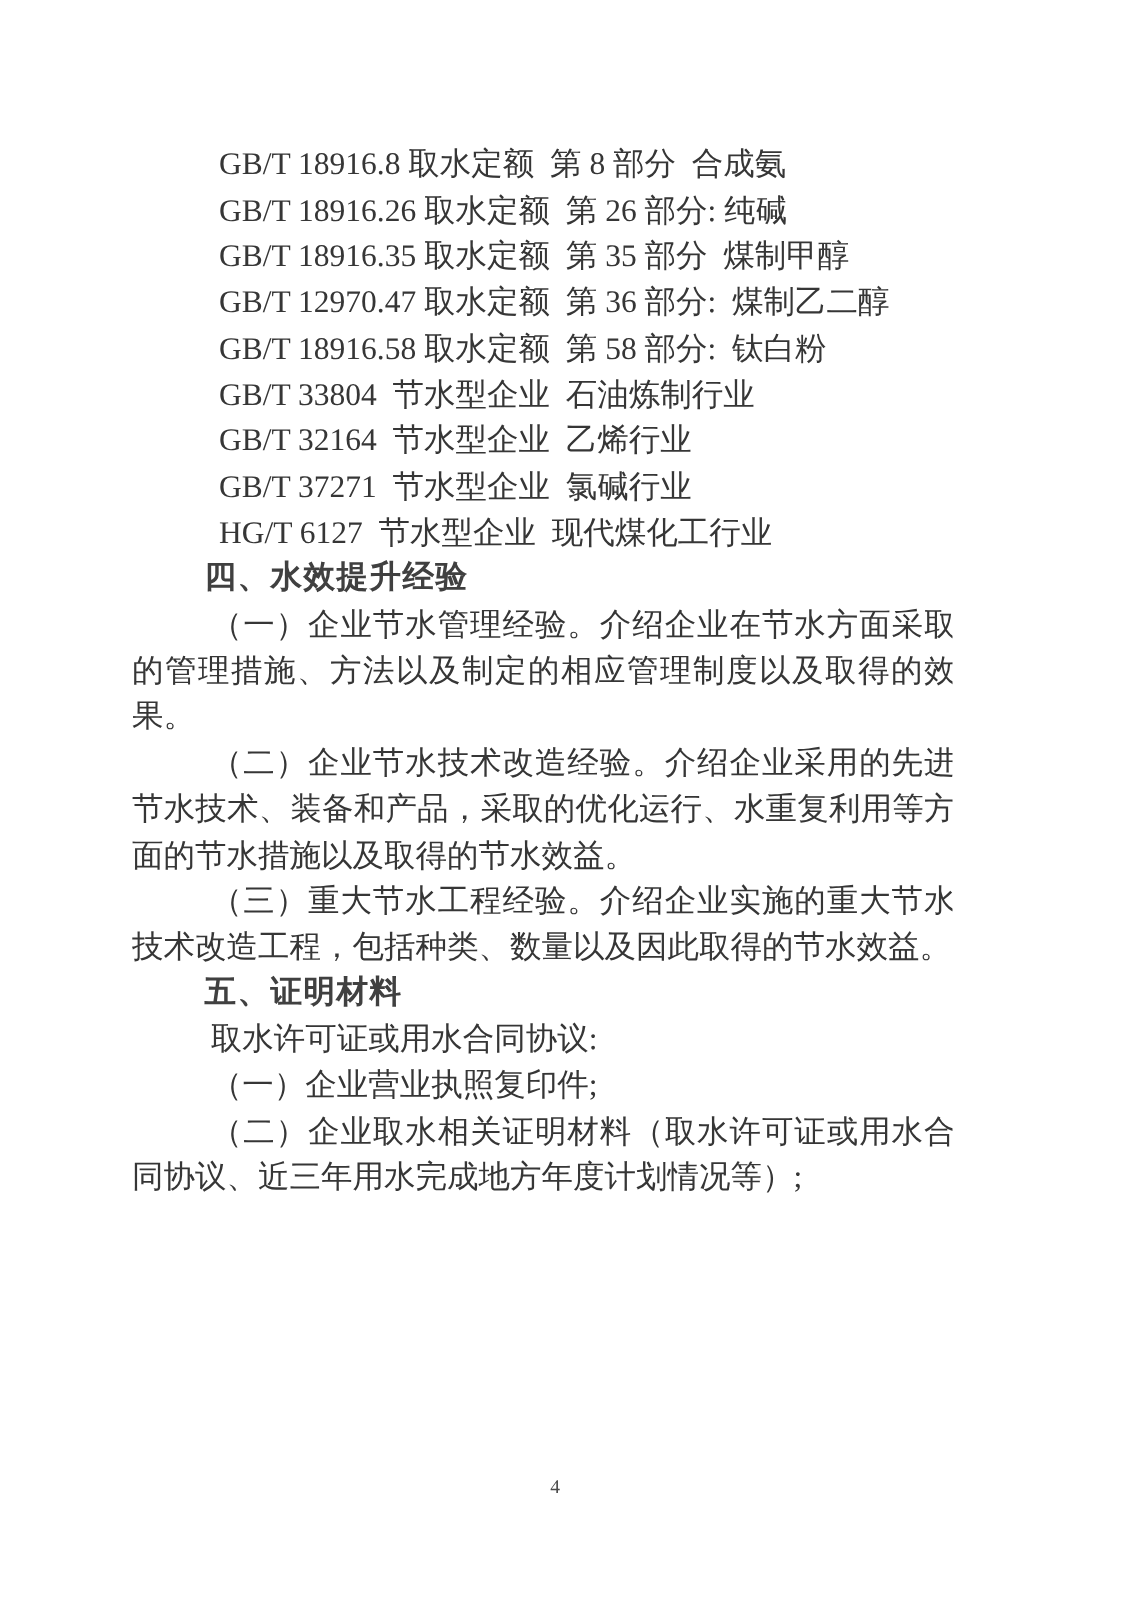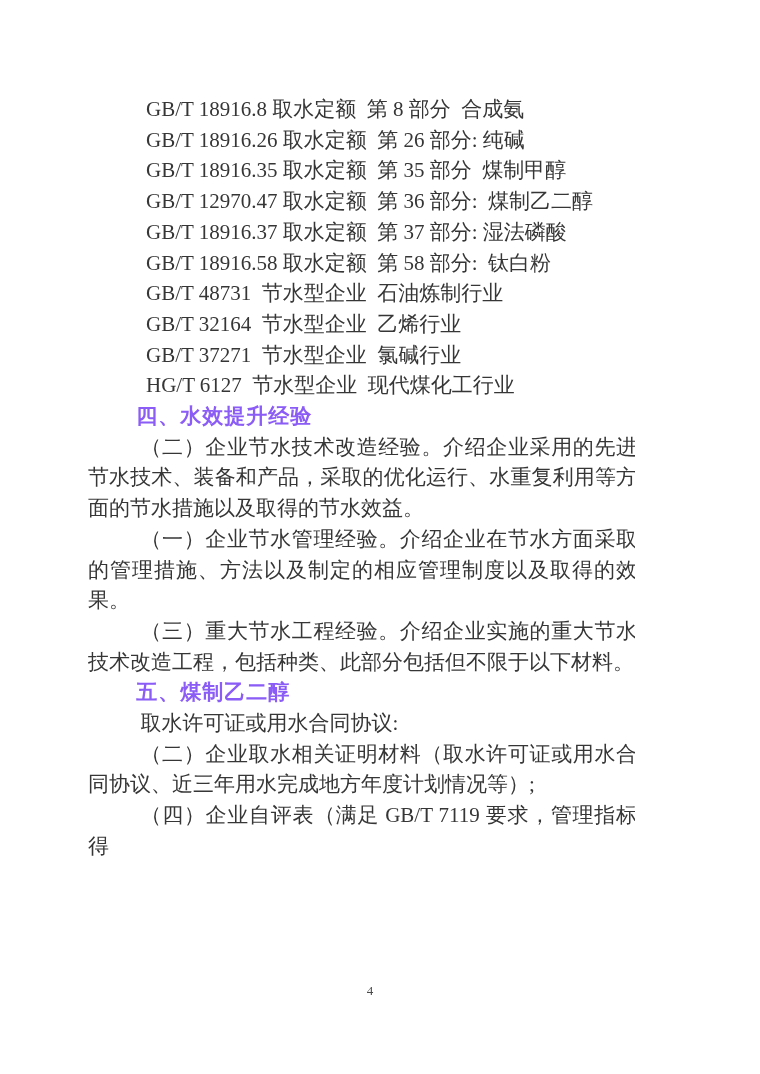--- a/index.html
+++ b/index.html
@@ -26,21 +26,21 @@
     text-align: justify;
   }
   .std-line {
     margin: 0 0 0 58px;
     white-space: pre;
     text-align: left;
   }
   .section-heading {
     font-family: "Liberation Sans", "DejaVu Sans", sans-serif;
     font-weight: 700;
-    color: #8b5cf6;
+    color: #404040;
     text-indent: 2.3em;
     letter-spacing: 1px;
   }
   p.para {
     margin: 0;
     text-indent: 2.5em;
     white-space: pre-wrap;
   }
   .page-number {
     position: absolute;
@@ -56,38 +56,37 @@
 <body>
 
 <div class="page">
   <div class="content">
 
     <div>
       <div class="std-line">GB/T 18916.8 取水定额  第 8 部分  合成氨</div>
       <div class="std-line">GB/T 18916.26 取水定额  第 26 部分: 纯碱</div>
       <div class="std-line">GB/T 18916.35 取水定额  第 35 部分  煤制甲醇</div>
       <div class="std-line">GB/T 12970.47 取水定额  第 36 部分:  煤制乙二醇</div>
-      <div class="std-line">GB/T 18916.37 取水定额  第 37 部分: 湿法磷酸</div>
       <div class="std-line">GB/T 18916.58 取水定额  第 58 部分:  钛白粉</div>
-      <div class="std-line">GB/T 48731  节水型企业  石油炼制行业</div>
+      <div class="std-line">GB/T 33804  节水型企业  石油炼制行业</div>
       <div class="std-line">GB/T 32164  节水型企业  乙烯行业</div>
       <div class="std-line">GB/T 37271  节水型企业  氯碱行业</div>
       <div class="std-line">HG/T 6127  节水型企业  现代煤化工行业</div>
     </div>
 
     <div>
       <div class="section-heading">四、水效提升经验</div>
+      <p class="para">（一）企业节水管理经验。介绍企业在节水方面采取的管理措施、方法以及制定的相应管理制度以及取得的效果。</p>
       <p class="para">（二）企业节水技术改造经验。介绍企业采用的先进节水技术、装备和产品，采取的优化运行、水重复利用等方面的节水措施以及取得的节水效益。</p>
-      <p class="para">（一）企业节水管理经验。介绍企业在节水方面采取的管理措施、方法以及制定的相应管理制度以及取得的效果。</p>
-      <p class="para">（三）重大节水工程经验。介绍企业实施的重大节水技术改造工程，包括种类、此部分包括但不限于以下材料。</p>
+      <p class="para">（三）重大节水工程经验。介绍企业实施的重大节水技术改造工程，包括种类、数量以及因此取得的节水效益。</p>
     </div>
 
     <div>
-      <div class="section-heading">五、煤制乙二醇</div>
+      <div class="section-heading">五、证明材料</div>
       <p class="para">取水许可证或用水合同协议:</p>
+      <p class="para">（一）企业营业执照复印件;</p>
       <p class="para">（二）企业取水相关证明材料（取水许可证或用水合同协议、近三年用水完成地方年度计划情况等）;</p>
-      <p class="para">（四）企业自评表（满足 GB/T 7119 要求，管理指标得</p>
     </div>
 
   </div>
 
   <div class="page-number">4</div>
 </div>
 
 </body></html>

